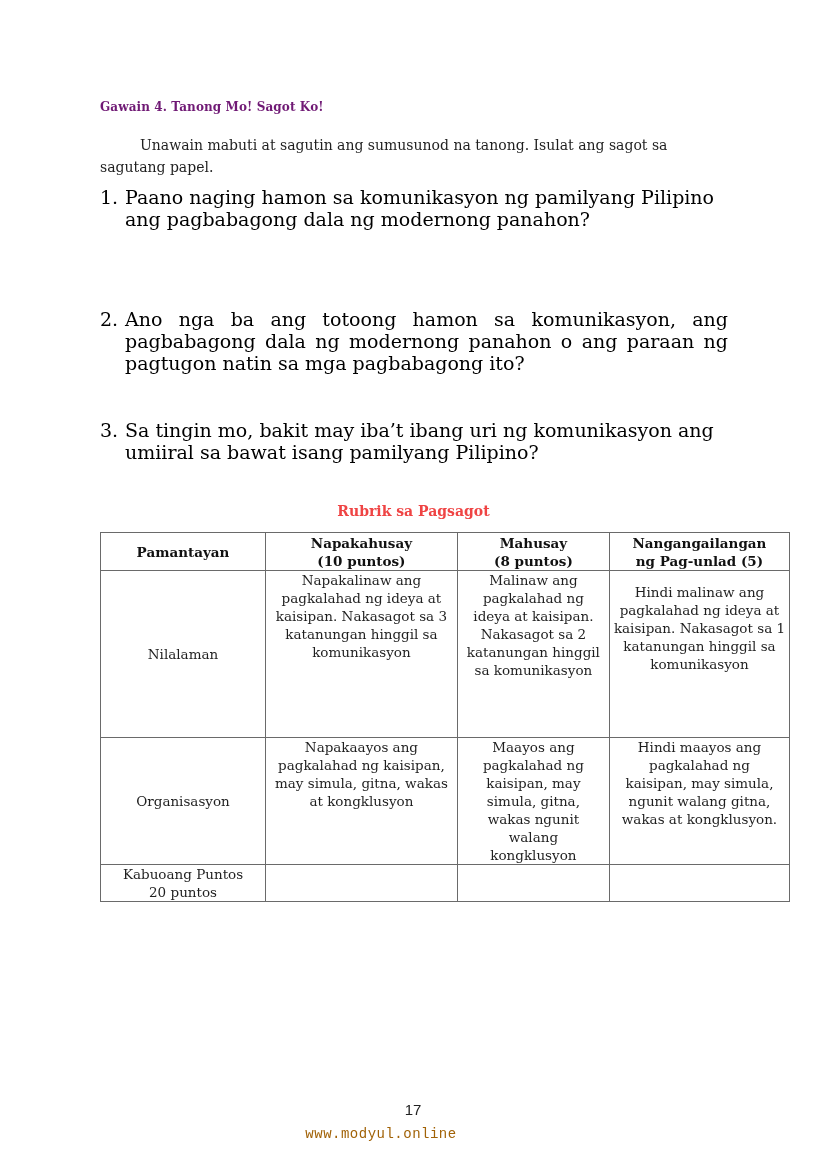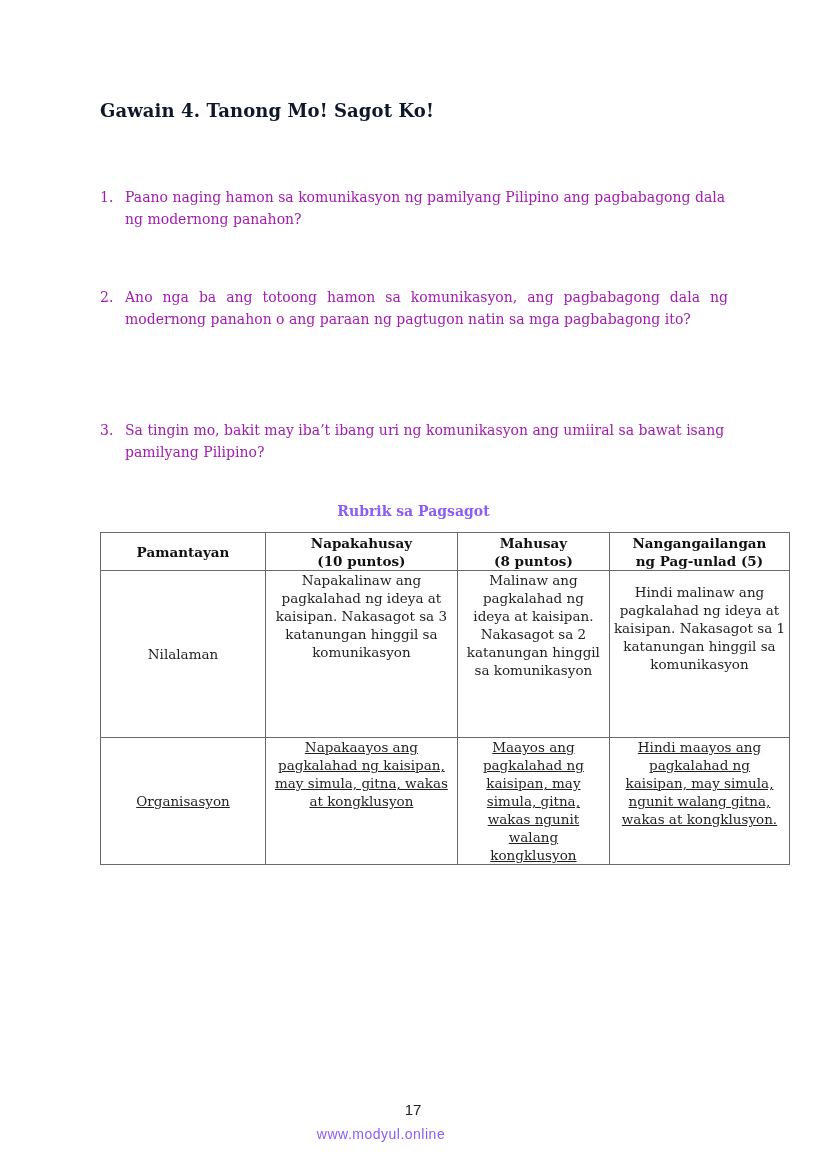--- a/index.html
+++ b/index.html
@@ -19,61 +19,61 @@
       position: absolute;
       left: 0; top: 0;
       width: 826px; height: 1169px;
     }
     .title {
       position: absolute;
       left: 100px;
       top: 100px;
       font-family: "DejaVu Serif", serif;
       font-weight: bold;
-      font-size: 18px;
-      color: #0f172a;
+      font-size: 12px;
+      color: #701a75;
       letter-spacing: 0.1px;
     }
     .para {
       position: absolute;
       left: 100px;
       width: 628px;
       font-size: 14px;
       line-height: 22px;
       color: #1f1f1f;
     }
     .intro {
       top: 134px;
       text-indent: 40px;
     }
     .q {
       position: absolute;
       left: 100px;
       width: 628px;
-      font-size: 14px;
+      font-size: 19px;
       line-height: 22px;
-      color: #a21caf;
+      color: #000000;
       padding-left: 25px;
       text-indent: -25px;
       box-sizing: border-box;
     }
     .q .num { display: inline-block; width: 25px; text-indent: 0; }
     .q1 { top: 186px; }
-    .q2 { top: 286px; text-align: justify; }
+    .q2 { top: 308px; text-align: justify; }
     .q3 { top: 419px; }
 
     .rubric-title {
       position: absolute;
       left: 100px;
       width: 627px;
       top: 503px;
       text-align: center;
       font-weight: bold;
       font-size: 14px;
-      color: #8b5cf6;
+      color: #ef4444;
     }
 
     table.rubric {
       position: absolute;
       left: 100px;
       top: 532px;
       width: 690px;
       border-collapse: collapse;
       font-size: 13.5px;
       line-height: 18px;
@@ -91,51 +91,52 @@
       vertical-align: middle;
       height: 37px;
     }
     table.rubric td { vertical-align: top; }
     table.rubric td.crit { vertical-align: middle; }
     .c0 { width: 149px; }
     .c1 { width: 174px; }
     .c2 { width: 137px; }
     .c3 { width: 163px; margin-left: 38px; }
     .r1 td { height: 142px; }
-    .r2 td { height: 126px; text-decoration: underline; }
+    .r2 td { height: 126px; }
     .r3 td { height: 36px; }
     .cell-line { display: block; }
 
     .page-num {
       position: absolute;
       left: 0; width: 826px;
       top: 1101px;
       text-align: center;
       font-family: Liberation Sans, sans-serif;
       font-size: 15px;
       color: #222;
     }
     .watermark {
       position: absolute;
       left: 0; width: 762px;
       top: 1126px;
       text-align: center;
-      font-family: Liberation Sans, sans-serif;
+      font-family: Liberation Mono, monospace;
       font-size: 14px;
-      color: #8b5cf6;
+      color: #a16207;
       letter-spacing: 0.5px;
     }
   </style>
 </head>
 <body>
 
 <div class="page">
 
   <div class="title">Gawain 4. Tanong Mo! Sagot Ko!</div>
 
+  <div class="para intro">Unawain mabuti at sagutin ang sumusunod na tanong. Isulat ang sagot sa sagutang papel.</div>
 
   <div class="q q1">
     <span class="num">1.</span><span>Paano naging hamon sa komunikasyon ng pamilyang Pilipino ang pagbabagong dala ng modernong panahon?</span>
   </div>
 
   <div class="q q2">
     <span class="num">2.</span><span>Ano nga ba ang totoong hamon sa komunikasyon, ang pagbabagong dala ng modernong panahon o ang paraan ng pagtugon natin sa mga pagbabagong ito?</span>
   </div>
 
   <div class="q q3">
@@ -170,19 +171,28 @@
         <td style="padding:0 5px;">Napakalinaw ang pagkalahad ng ideya at kaisipan. Nakasagot sa 3 katanungan hinggil sa komunikasyon</td>
         <td style="padding:0 6px;">Malinaw ang pagkalahad ng ideya at kaisipan. Nakasagot sa 2 katanungan hinggil sa komunikasyon</td>
         <td style="padding:12px 3px;">Hindi malinaw ang pagkalahad ng ideya at kaisipan. Nakasagot sa 1 katanungan hinggil sa komunikasyon</td>
       </tr>
       <tr class="r2">
         <td class="crit">Organisasyon</td>
         <td style="padding:0 6px;">Napakaayos ang pagkalahad ng kaisipan, may simula, gitna, wakas at kongklusyon</td>
         <td style="padding:0 8px;">Maayos ang pagkalahad ng kaisipan, may simula, gitna, wakas ngunit walang kongklusyon</td>
         <td style="padding:0 8px;">Hindi maayos ang pagkalahad ng kaisipan, may simula, ngunit walang gitna, wakas at kongklusyon.</td>
       </tr>
+      <tr class="r3">
+        <td style="vertical-align:middle;">
+          <span class="cell-line">Kabuoang Puntos</span>
+          <span class="cell-line">20 puntos</span>
+        </td>
+        <td></td>
+        <td></td>
+        <td></td>
+      </tr>
     </tbody>
   </table>
 
   <div class="page-num">17</div>
   <div class="watermark">www.modyul.online</div>
 
 </div>
 
 </body></html>

